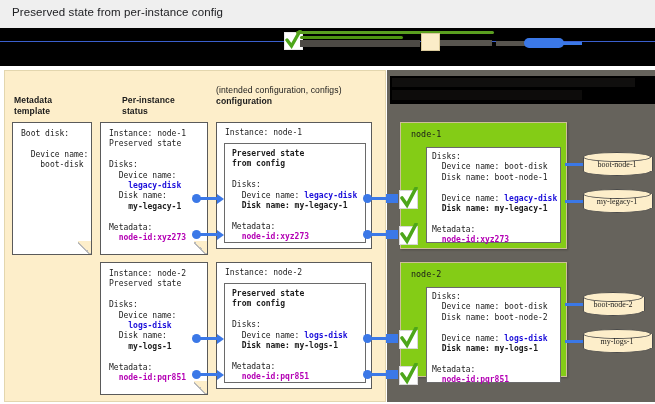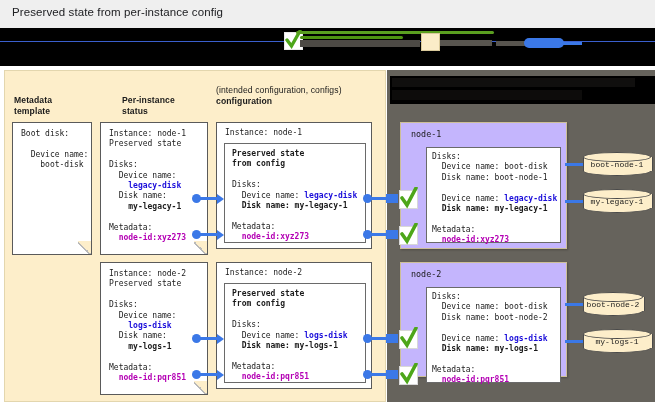--- a/index.html
+++ b/index.html
@@ -115,21 +115,21 @@
     font-size:8px;line-height:10.4px;color:#1a1a1a;white-space:pre;
   }
   .mline{position:absolute;white-space:pre;}
 
   .blue{color:#1a0dda;font-weight:bold;}
   .purple{color:#b400b4;font-weight:bold;}
   .bold{font-weight:bold;}
 
   
   .nodecard{
-    position:absolute;background:#c4b5fd;border:1px solid #cdbf98;box-sizing:border-box;
+    position:absolute;background:#84cc16;border:1px solid #cdbf98;box-sizing:border-box;
     box-shadow:1px 1px 2px rgba(0,0,0,0.25);
   }
   .nodecard .label{
     position:absolute;left:10px;top:6px;
     font-family:"DejaVu Sans Mono", monospace;font-size:8.4px;color:#1a1a1a;
   }
 
   
   .conn-line{position:absolute;height:3px;background:#3b78e7;}
   .conn-dot{position:absolute;width:9px;height:9px;border-radius:50%;background:#3b78e7;}
@@ -157,21 +157,21 @@
     background:#fdeeca;border:1px solid #4a4a4a;border-radius:50%;
   }
   .cyl .bot{
     position:absolute;left:0;bottom:0;width:100%;height:10px;box-sizing:border-box;
     background:#fdeeca;border:1px solid #4a4a4a;border-radius:50%;
     clip-path:inset(50% 0 0 0);
   }
   .cyl .txt{
     position:absolute;left:0;top:0;width:100%;height:100%;
     display:flex;align-items:center;justify-content:center;
-    font-family:Liberation Mono, monospace;font-size:8px;color:#1a1a1a;
+    font-family:Liberation Serif, serif;font-size:8px;color:#1a1a1a;
   }
 </style>
 </head>
 <body>
 
 <div id="root">
 
   <div class="title-strip">
     <div class="t">Preserved state from per-instance config</div>
   </div>

